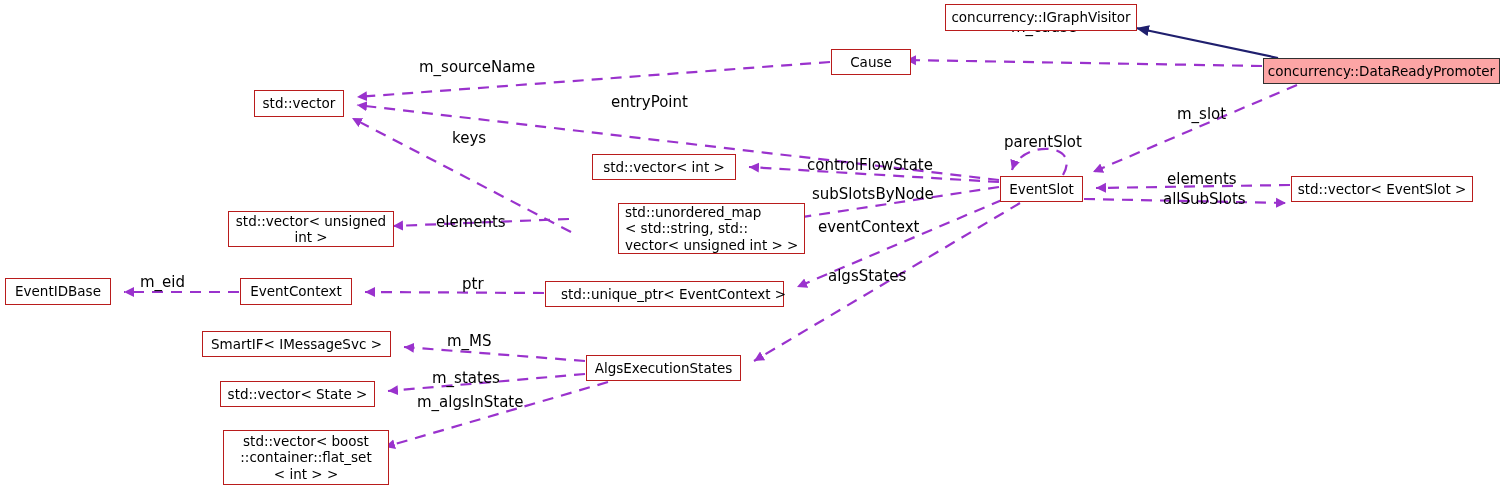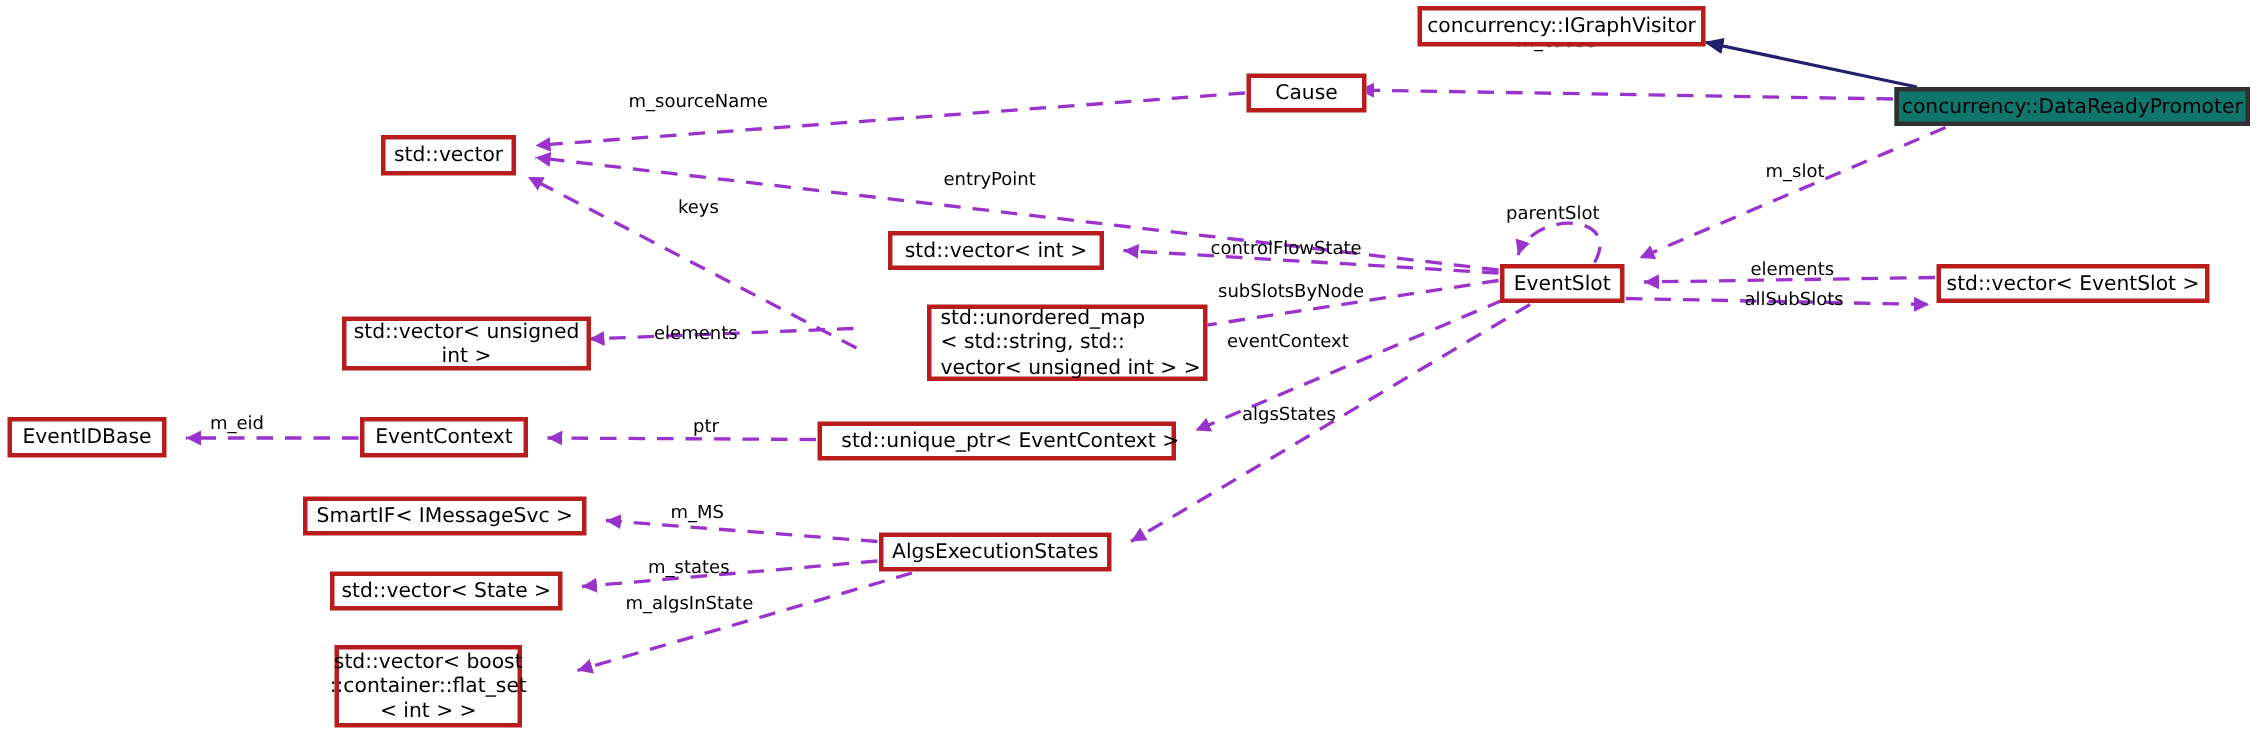--- a/index.html
+++ b/index.html
@@ -18,44 +18,44 @@
   #edges {
     position: absolute;
     left: 0;
     top: 0;
     width: 1507px;
     height: 492px;
   }
   .node {
     position: absolute;
     box-sizing: border-box;
-    border: 3px solid #b91c1c;
+    border: 1px solid #b91c1c;
     background: #ffffff;
     color: #000000;
     font-size: 13.5px;
     line-height: 16.5px;
     display: flex;
     align-items: center;
     justify-content: center;
     text-align: center;
     padding: 2px 6px;
     white-space: pre;
     z-index: 3;
   }
   .node.highlight {
-    background: #0f766e;
+    background: #fca5a5;
     border-color: #303030;
   }
   .node.leftalign {
     justify-content: flex-start;
     text-align: left;
   }
   .edge-label {
     position: absolute;
-    font-size: 12px;
+    font-size: 15px;
     line-height: 15px;
     color: #000000;
     background: transparent;
     white-space: pre;
     z-index: 2;
   }
 </style>
 </head>
 <body>
 
@@ -177,27 +177,27 @@
   <div class="node" style="left:240px; top:278px; width:112px; height:27px;">EventContext</div>
 
   <div class="node" style="left:545px; top:281px; width:239px; height:26px;padding-left:24px;">std::unique_ptr&lt; EventContext &gt;</div>
 
   <div class="node" style="left:202px; top:331px; width:189px; height:26px;">SmartIF&lt; IMessageSvc &gt;</div>
 
   <div class="node" style="left:586px; top:355px; width:155px; height:26px;">AlgsExecutionStates</div>
 
   <div class="node" style="left:220px; top:381px; width:155px; height:26px;">std::vector&lt; State &gt;</div>
 
-  <div class="node" style="left:223px; top:430px; width:125px; height:55px;">std::vector&lt; boost
+  <div class="node" style="left:223px; top:430px; width:166px; height:55px;">std::vector&lt; boost
 ::container::flat_set
 &lt; int &gt; &gt;</div>
 
   <div class="edge-label" style="left:1011px; top:20px;">m_cause</div>
   <div class="edge-label" style="left:419px; top:60px;">m_sourceName</div>
-  <div class="edge-label" style="left:629px; top:95px;margin-top:17px;">entryPoint</div>
+  <div class="edge-label" style="left:611px; top:95px;">entryPoint</div>
   <div class="edge-label" style="left:452px; top:131px;">keys</div>
   <div class="edge-label" style="left:1177px; top:107px;">m_slot</div>
   <div class="edge-label" style="left:807px; top:158px;">controlFlowState</div>
   <div class="edge-label" style="left:1167px; top:172px;">elements</div>
   <div class="edge-label" style="left:812px; top:187px;">subSlotsByNode</div>
   <div class="edge-label" style="left:1163px; top:192px;">allSubSlots</div>
   <div class="edge-label" style="left:1004px; top:135px;">parentSlot</div>
   <div class="edge-label" style="left:436px; top:215px;">elements</div>
   <div class="edge-label" style="left:818px; top:220px;">eventContext</div>
   <div class="edge-label" style="left:828px; top:269px;">algsStates</div>

